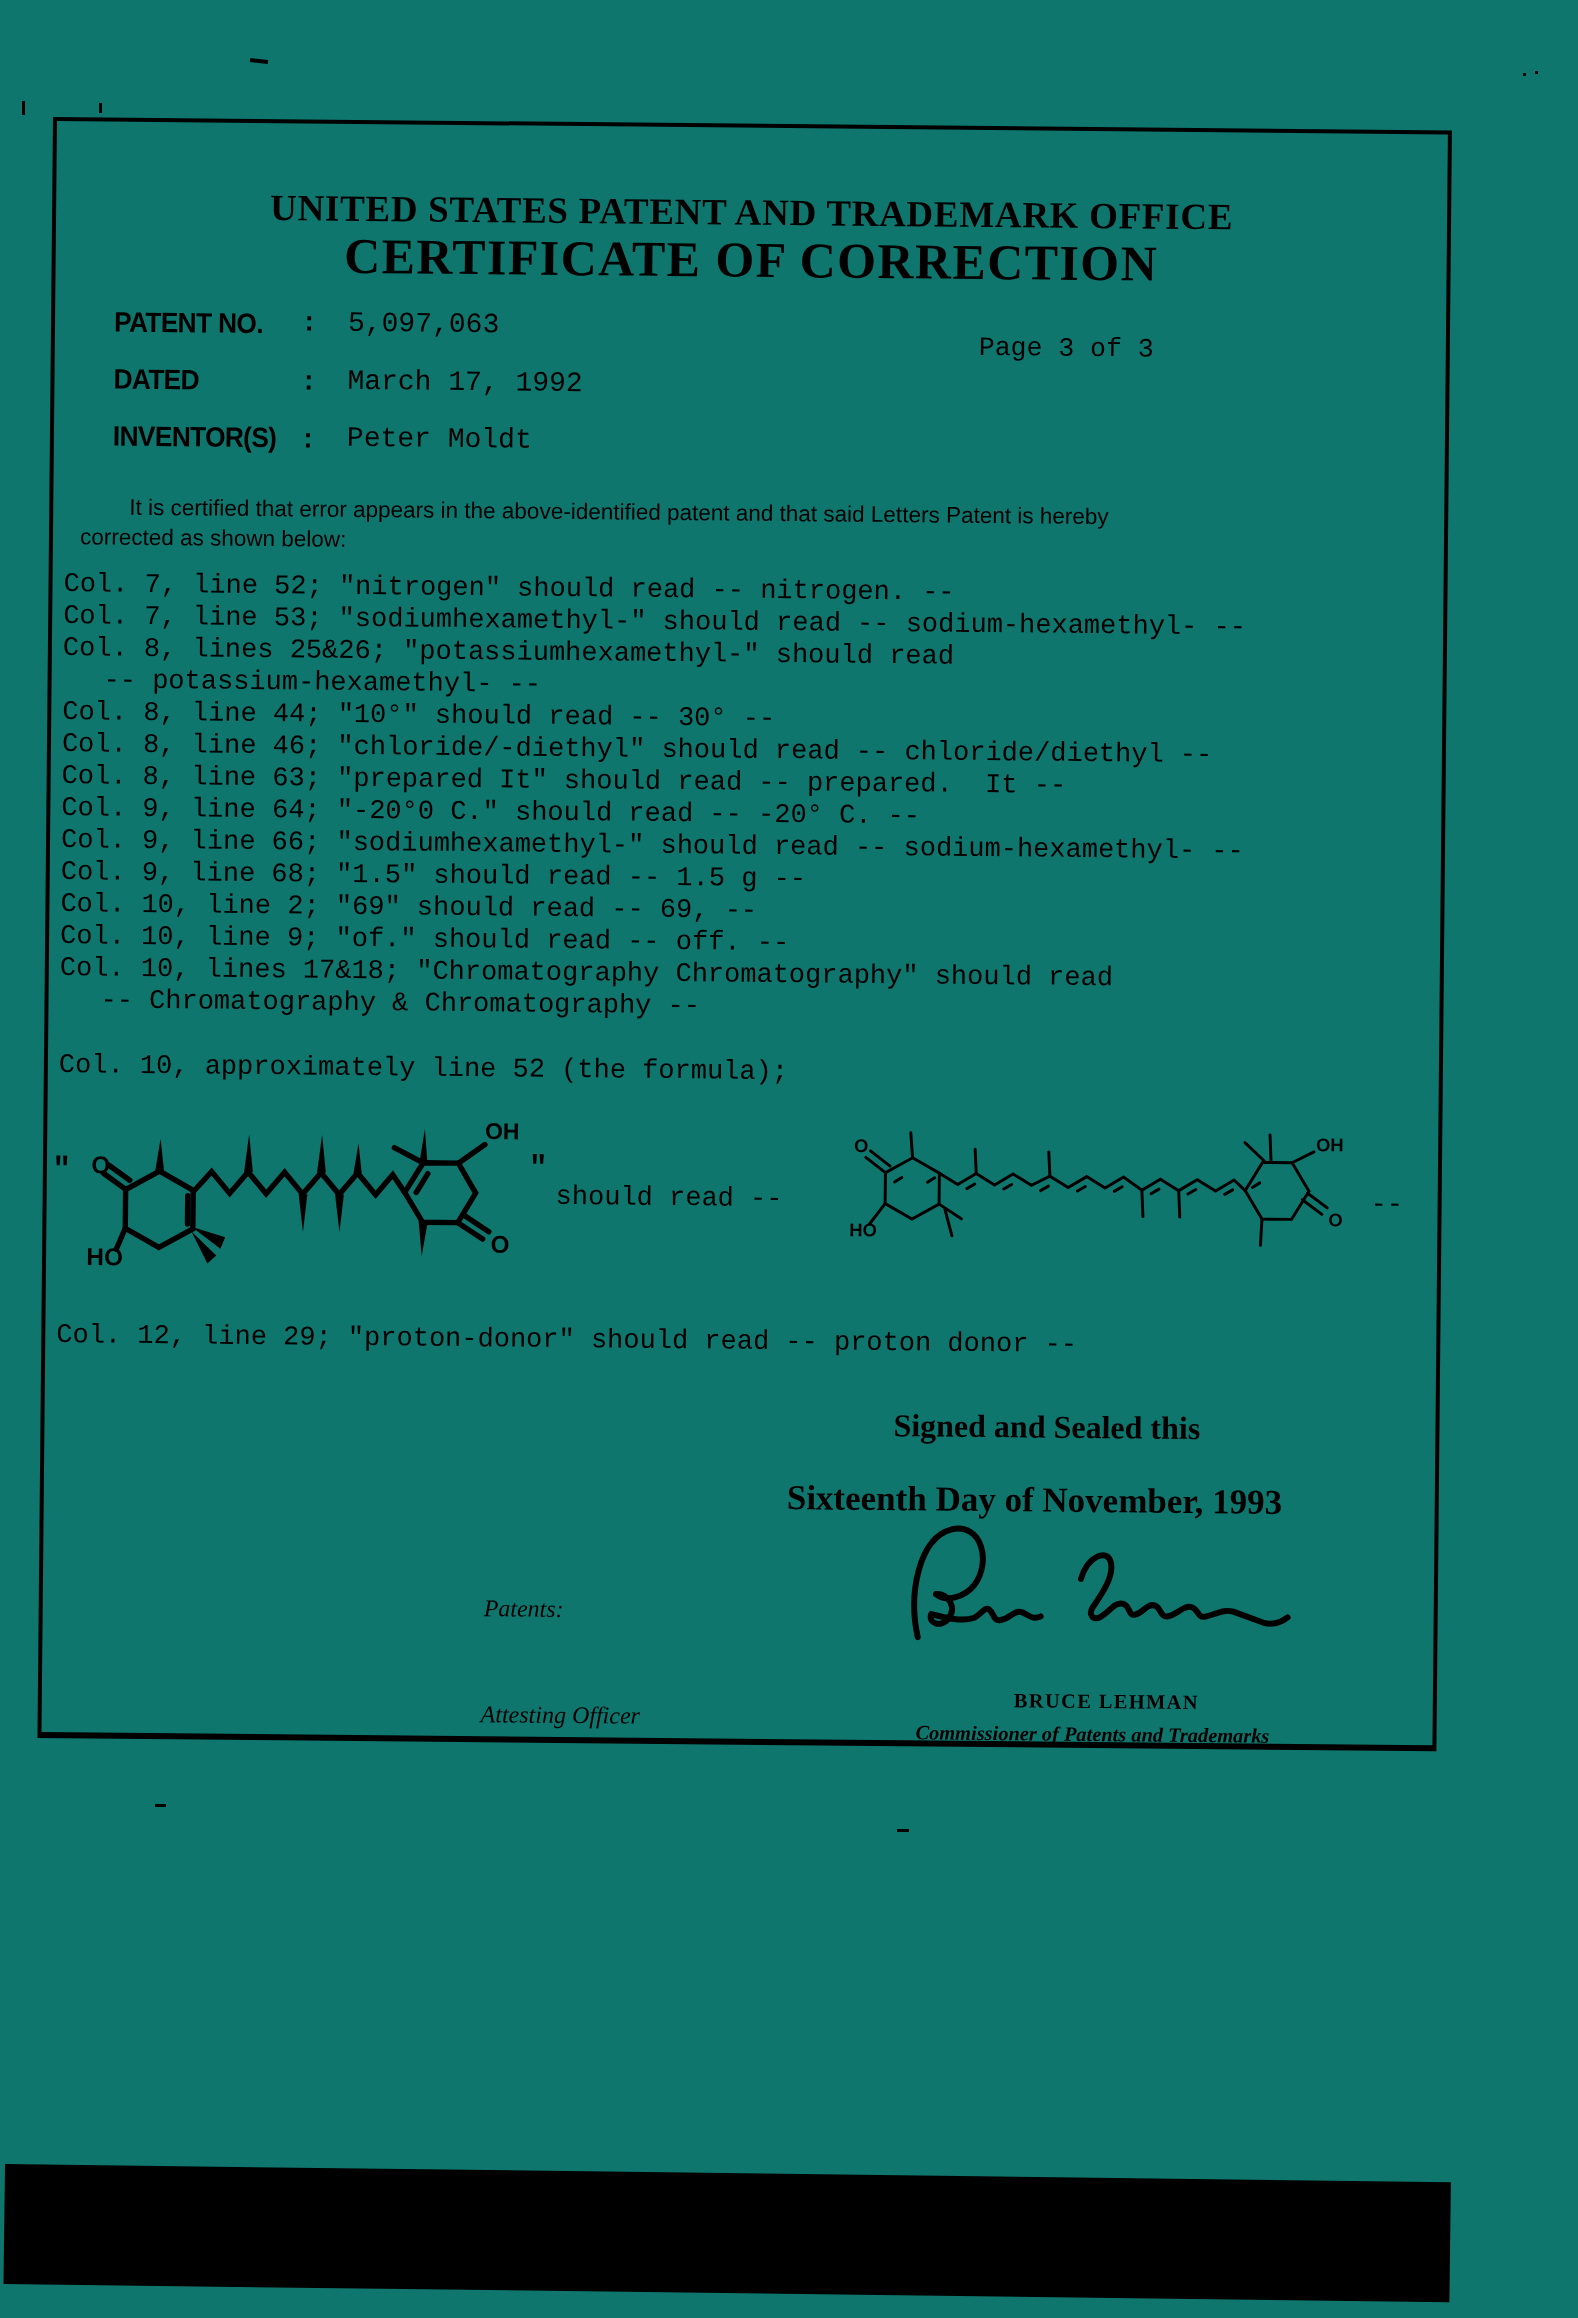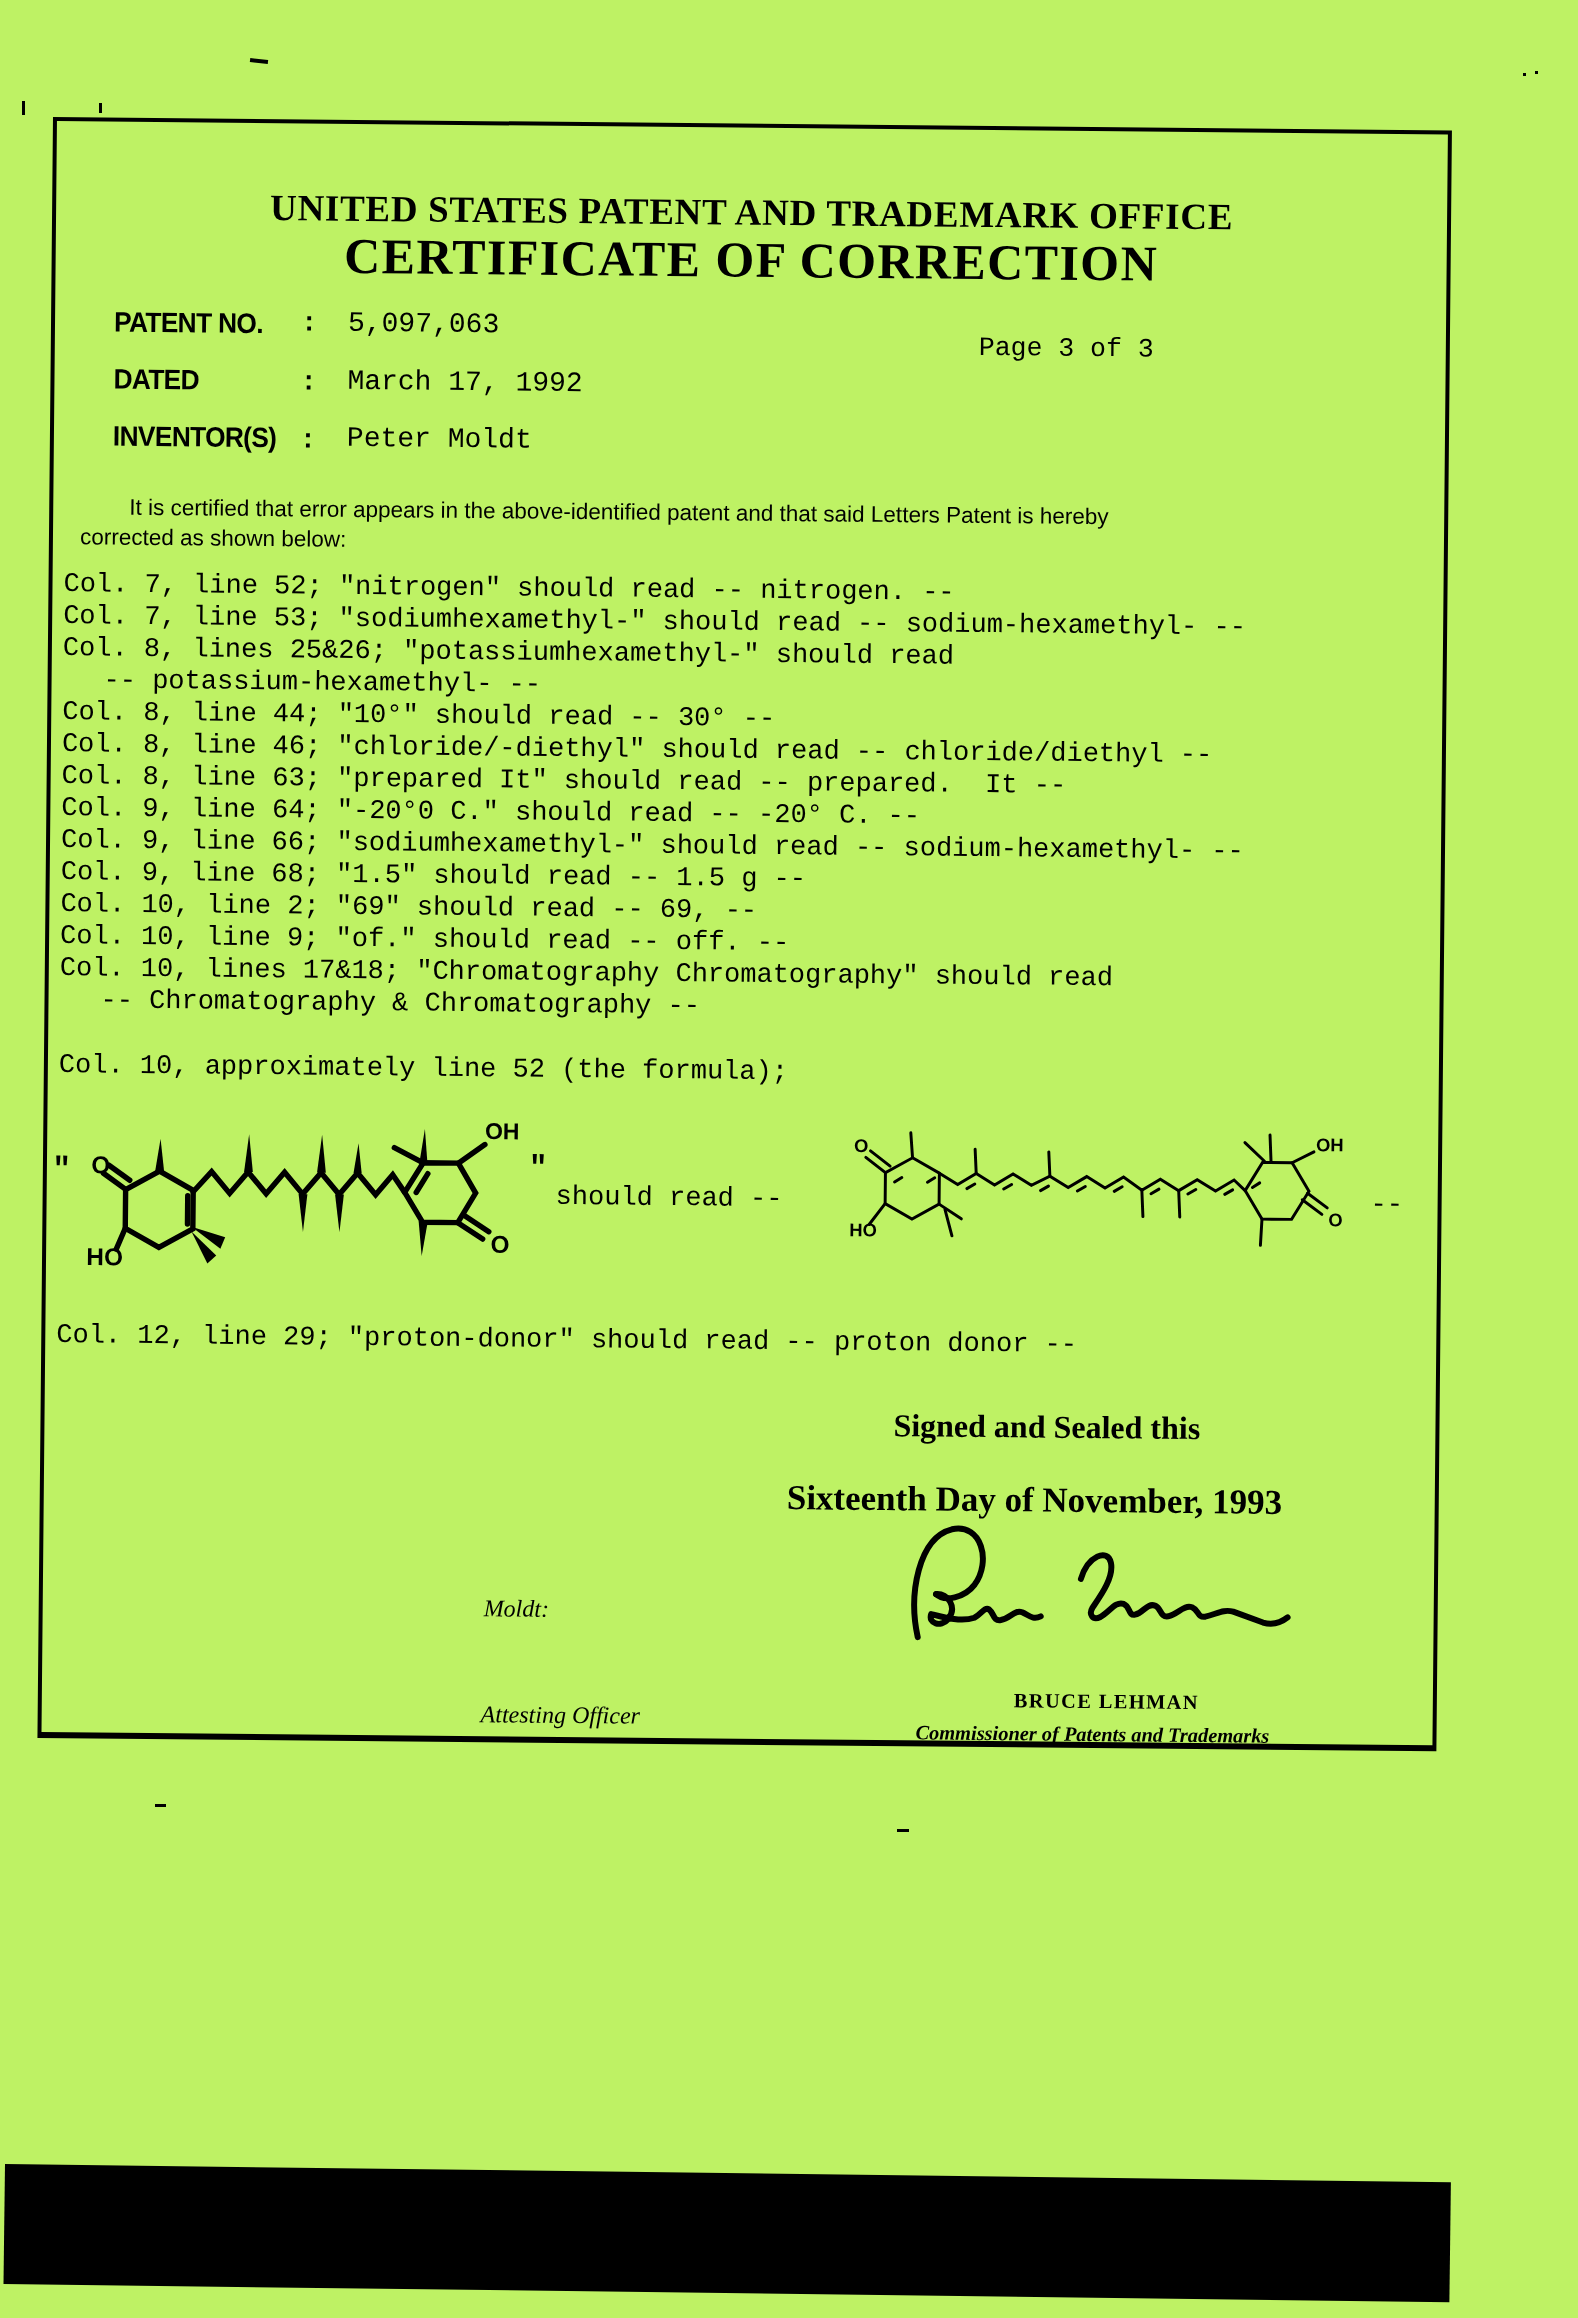--- a/index.html
+++ b/index.html
@@ -1,16 +1,16 @@
 <!DOCTYPE html>
 <html style="font-size:11px"><head>
 <meta charset="utf-8">
 <style>
   html,body{margin:0;padding:0;background:#e8e8e8;}
-  #page{position:relative;width:1578px;height:2319px;background:#bef264;overflow:hidden;
+  #page{position:relative;width:1578px;height:2319px;background:#0f766e;overflow:hidden;
         font-family:"Liberation Serif",serif;color:#000;}
   .abs{position:absolute;}
 
   
   #docbox{position:absolute;left:53px;top:117px;width:1399px;height:1621px;
           box-sizing:border-box;border:4.1px solid #000;border-bottom-width:6.1px;
           transform:rotate(0.55deg);transform-origin:0 0;background:transparent;}
 
   .serif{font-family:"Liberation Serif",serif;}
 
@@ -176,21 +176,21 @@
       </g>
     </svg>
 
     <div class="abs shouldread" style="left:1324px;top:1056px;">--</div>
 
     <div class="abs corr" style="top:1201px;">Col. 12, line 29; "proton-donor" should read -- proton donor --</div>
 
     <div class="abs signed-line serif" style="left:849px;top:1278px;">Signed and Sealed this</div>
     <div class="abs date-line serif" style="left:743px;top:1350px;">Sixteenth Day of November, 1993</div>
 
-    <div class="abs attest serif" style="left:441px;top:1470px;">Moldt:</div>
+    <div class="abs attest serif" style="left:441px;top:1470px;">Patents:</div>
 
     <svg class="abs" style="left:837px;top:1385px;" width="415" height="146" viewBox="0 0 620 220">
       <g stroke="#000" stroke-width="9" fill="none" stroke-linecap="round" stroke-linejoin="round">
         <path d="M55,185 C40,120 55,35 105,22 C150,12 165,70 140,105 C125,125 95,132 82,120"></path>
         <path d="M82,120 C100,118 115,140 100,158 C90,170 70,165 75,150 C95,155 120,162 140,155 C150,150 155,138 162,142 C170,148 168,160 180,158 C195,155 200,142 212,146 C222,150 228,158 240,152"></path>
         <path d="M300,95 C310,60 340,48 345,70 C350,92 330,120 318,138 C312,148 318,158 330,152 C345,143 352,128 365,132 C375,136 372,150 382,148 C395,145 400,130 412,134 C422,138 420,152 432,150 C448,146 455,132 468,136 C478,140 476,152 488,150 C505,146 515,138 530,142 L575,158 C590,162 602,158 612,150"></path>
       </g>
     </svg>
 
     <div class="abs signer serif" style="left:972px;top:1559px;">BRUCE LEHMAN</div>

